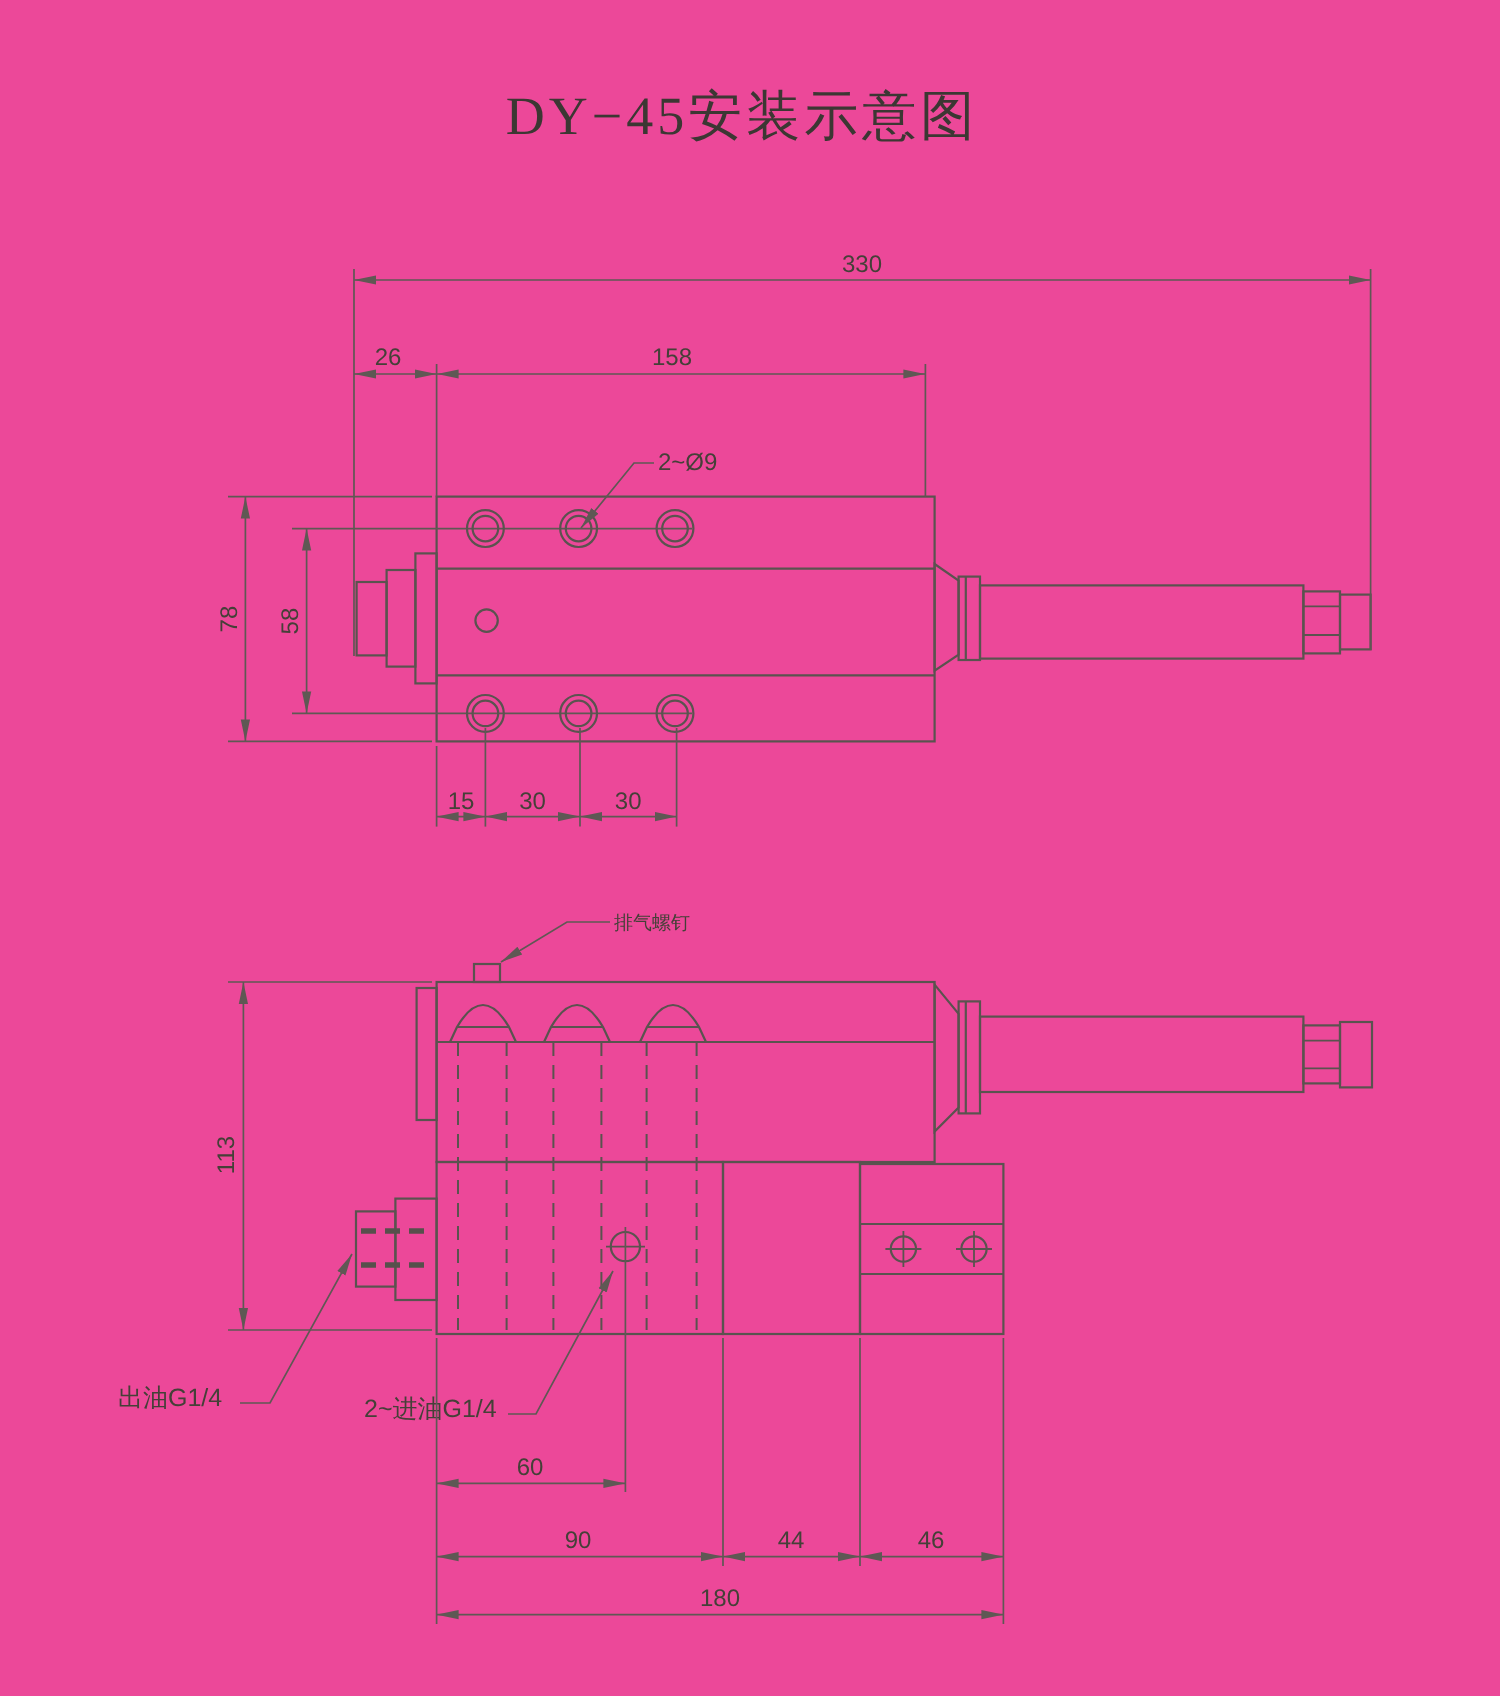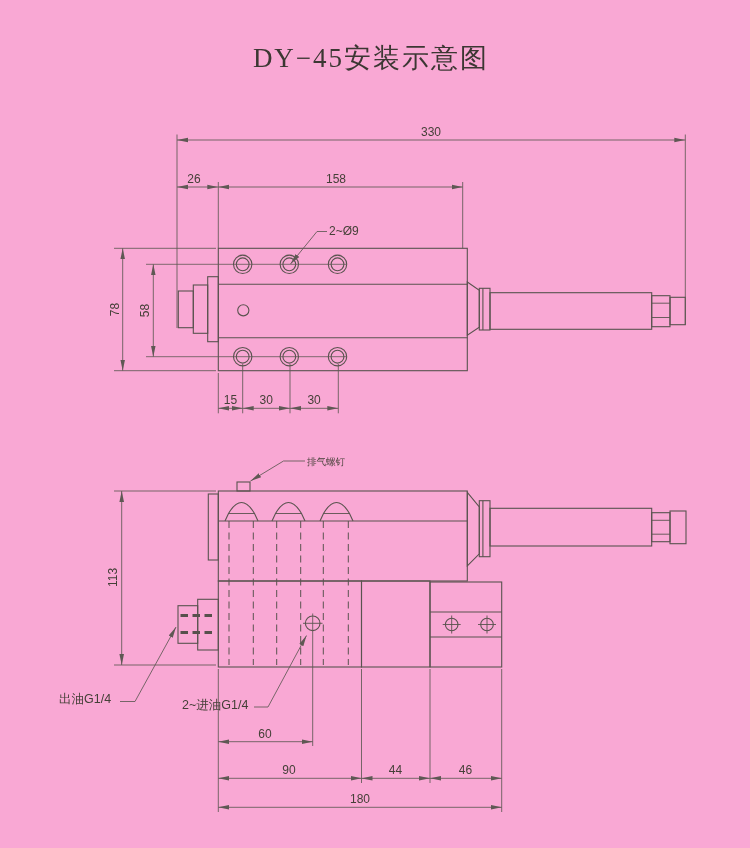--- a/index.html
+++ b/index.html
@@ -1,19 +1,19 @@
 <!DOCTYPE html>
 <html><head>
 <meta charset="utf-8">
 <style>
   html,body{margin:0;padding:0;background:#ffffff;}
   .sheet{
     position:relative;
     width:750px;height:848px;
-    background:#f9a8d4;
+    background:#ec4899;
     font-family:"Liberation Sans", sans-serif;
     overflow:hidden;
   }
   svg{display:block;}
   text{
     font-family:"Liberation Sans", sans-serif;
     fill:#454038;
   }
   .dim-text{font-size:12px;}
   .dim-text-v{font-size:12px;}

